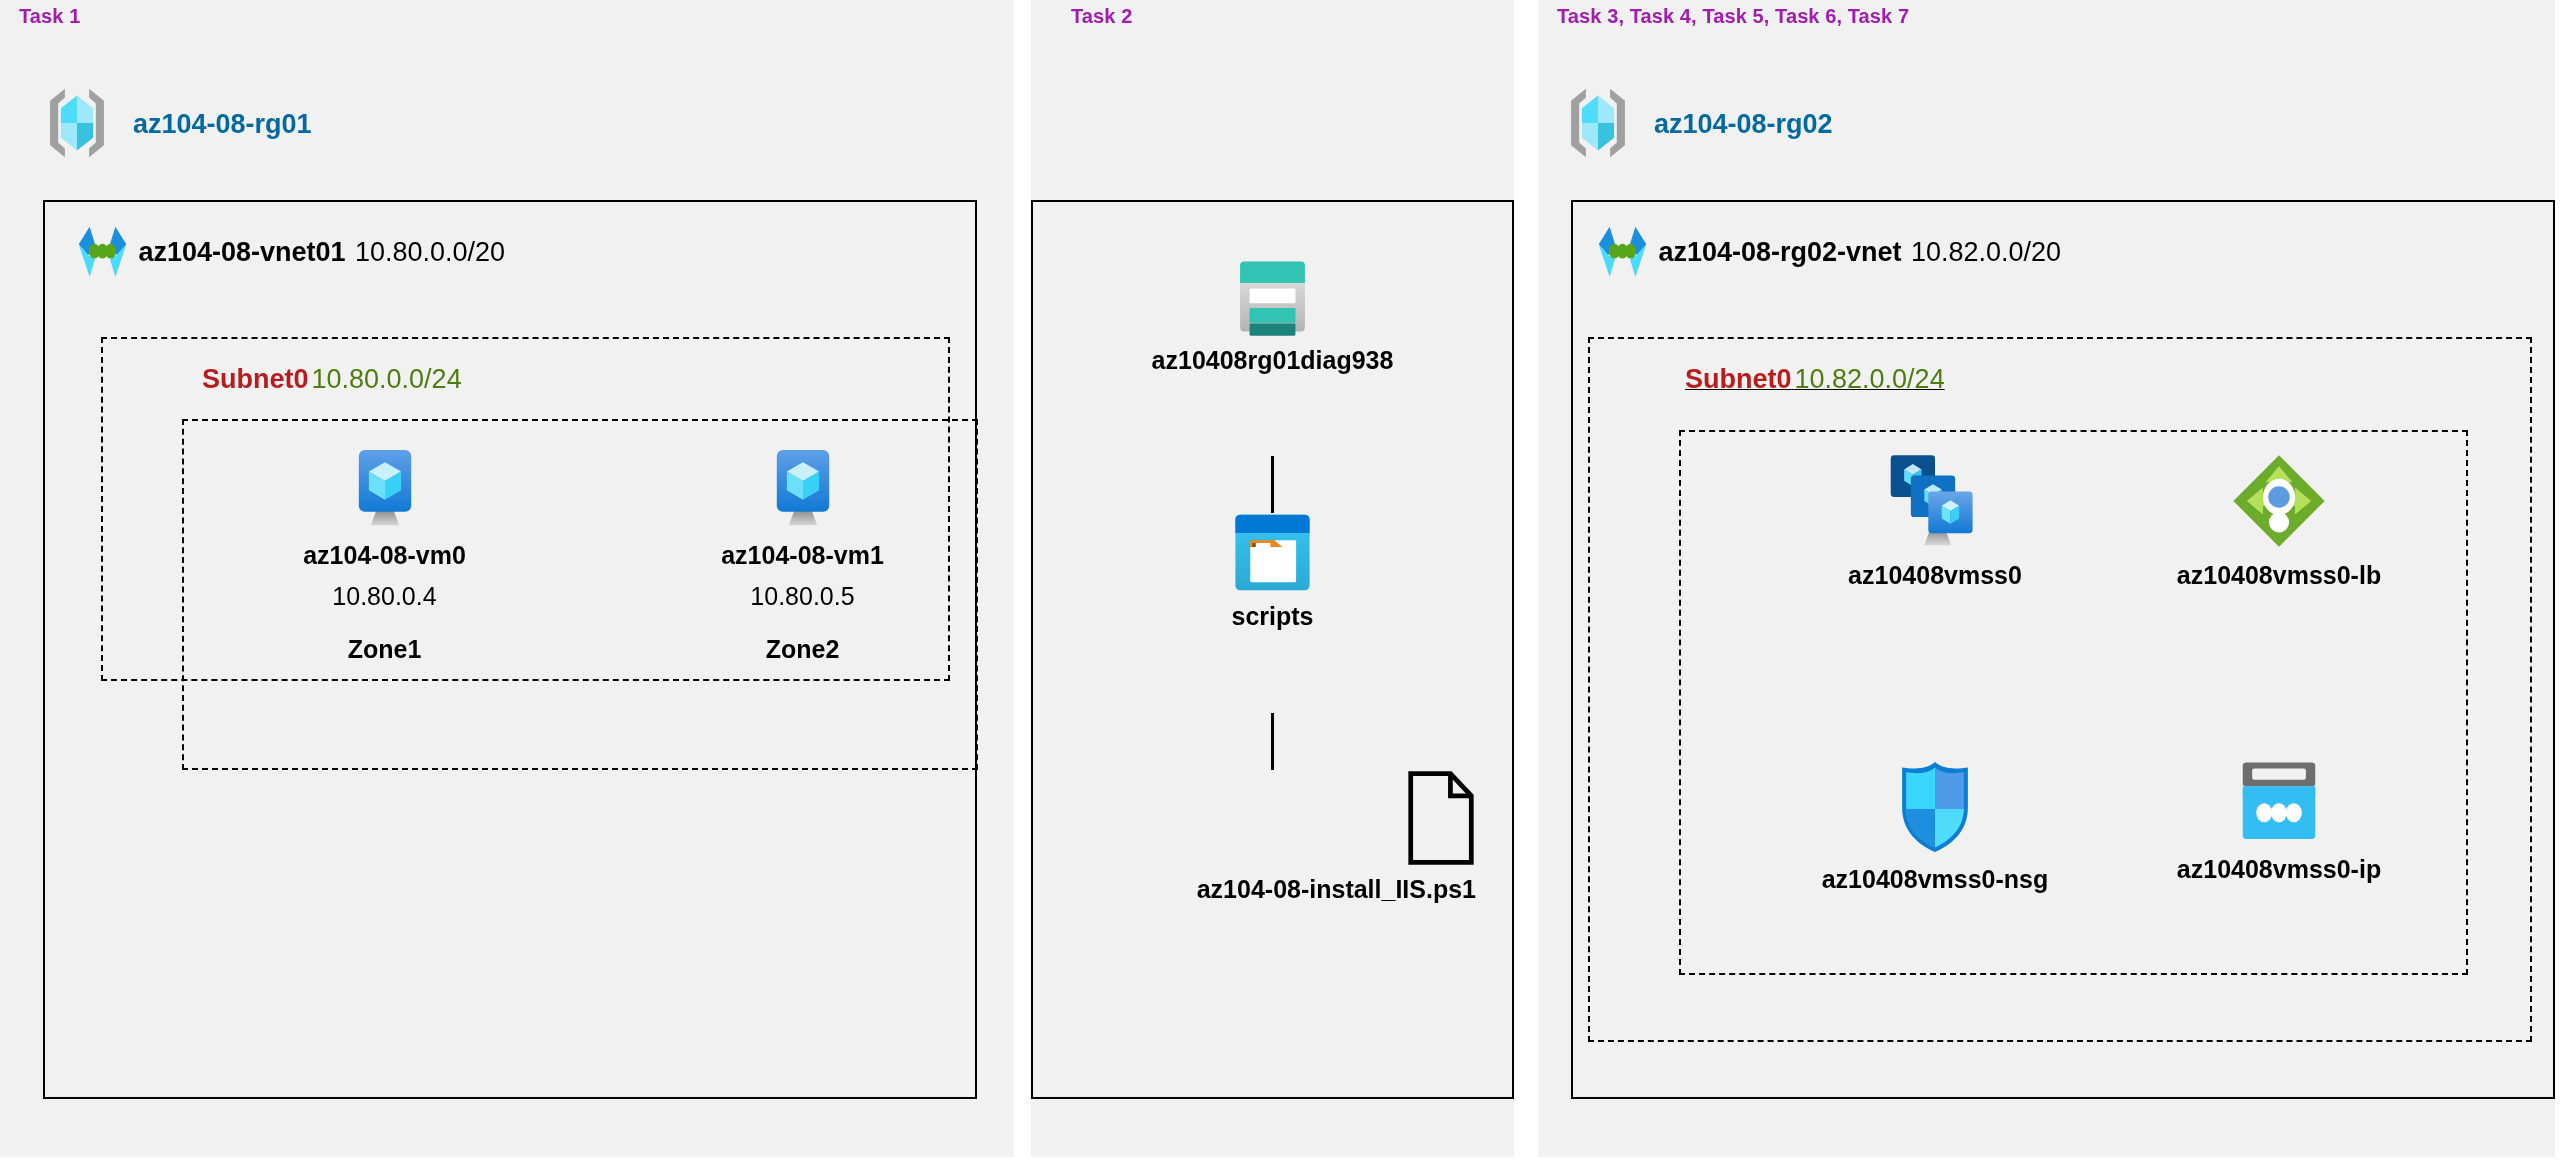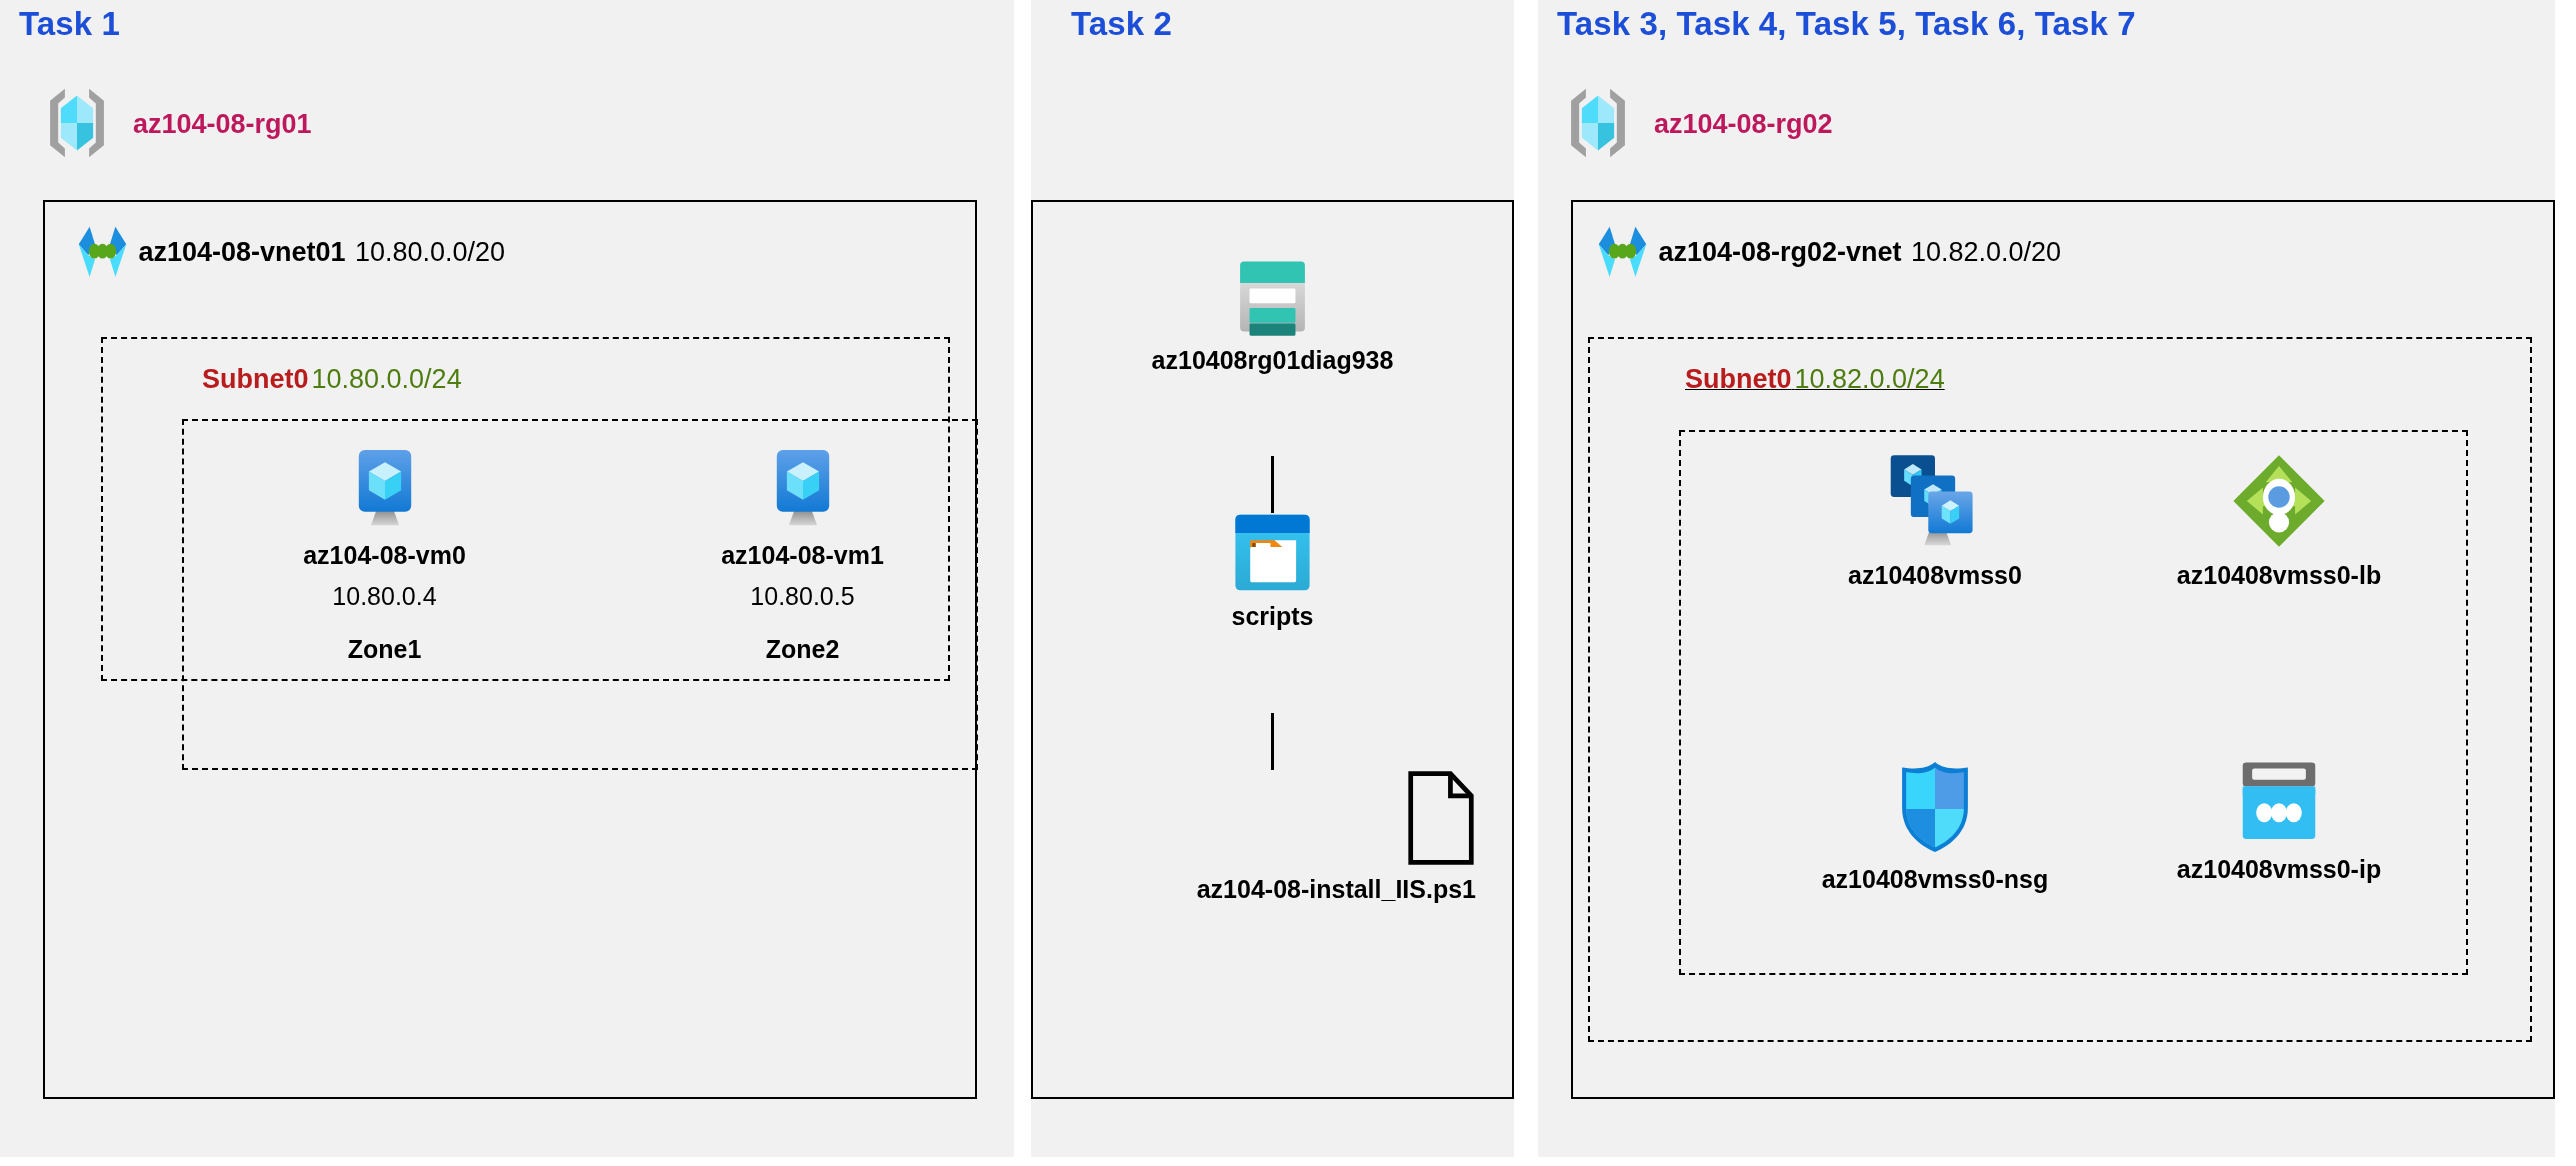--- a/index.html
+++ b/index.html
@@ -3,32 +3,32 @@
 <meta charset="utf-8">
 <style>
   html,body{margin:0;padding:0;background:#ffffff;}
   body{
     width:2576px;height:1166px;position:relative;overflow:hidden;
     font-family:"Liberation Sans","DejaVu Sans",sans-serif;
     -webkit-font-smoothing:antialiased;
   }
   .panel{position:absolute;background:#f1f1f1;}
   .task-title{
-    position:absolute;color:#1d4ed8;font-weight:bold;font-size:33px;
+    position:absolute;color:#a21caf;font-weight:bold;font-size:20px;
     letter-spacing:0.1px;white-space:nowrap;
   }
   .solid-box{position:absolute;border:2.7px solid #000;background:transparent;box-sizing:border-box;}
   .dashed-box{position:absolute;border:2.7px dashed #000;background:transparent;box-sizing:border-box;}
   .hdr{position:absolute;white-space:nowrap;display:flex;align-items:center;gap:9.4px;}
   .hdr .nm{font-size:27px;font-weight:bold;color:#000;}
   .hdr .cidr{font-size:27px;font-weight:normal;color:#000;}
   .sub-hdr{position:absolute;white-space:nowrap;}
   .sub-hdr .nm{font-size:27px;font-weight:bold;color:#b91c1c;}
   .sub-hdr .cidr{font-size:27px;font-weight:normal;color:#4d7c0f;}
-  .rg-label{position:absolute;font-size:27px;font-weight:bold;color:#be185d;white-space:nowrap;}
+  .rg-label{position:absolute;font-size:27px;font-weight:bold;color:#0369a1;white-space:nowrap;}
   .node{position:absolute;display:flex;flex-direction:column;align-items:center;}
   .node .lbl{font-size:25px;font-weight:bold;color:#000;white-space:nowrap;text-align:center;margin-top:9.4px;}
   .node .ip{font-size:25px;font-weight:normal;color:#000;white-space:nowrap;text-align:center;margin-top:12px;}
   .node .zone{font-size:25px;font-weight:bold;color:#000;white-space:nowrap;text-align:left;margin-top:24px;}
   .connector{position:absolute;background:#000;width:2.7px;}
   svg{display:block;overflow:visible;}
 </style>
 </head>
 <body>
 

